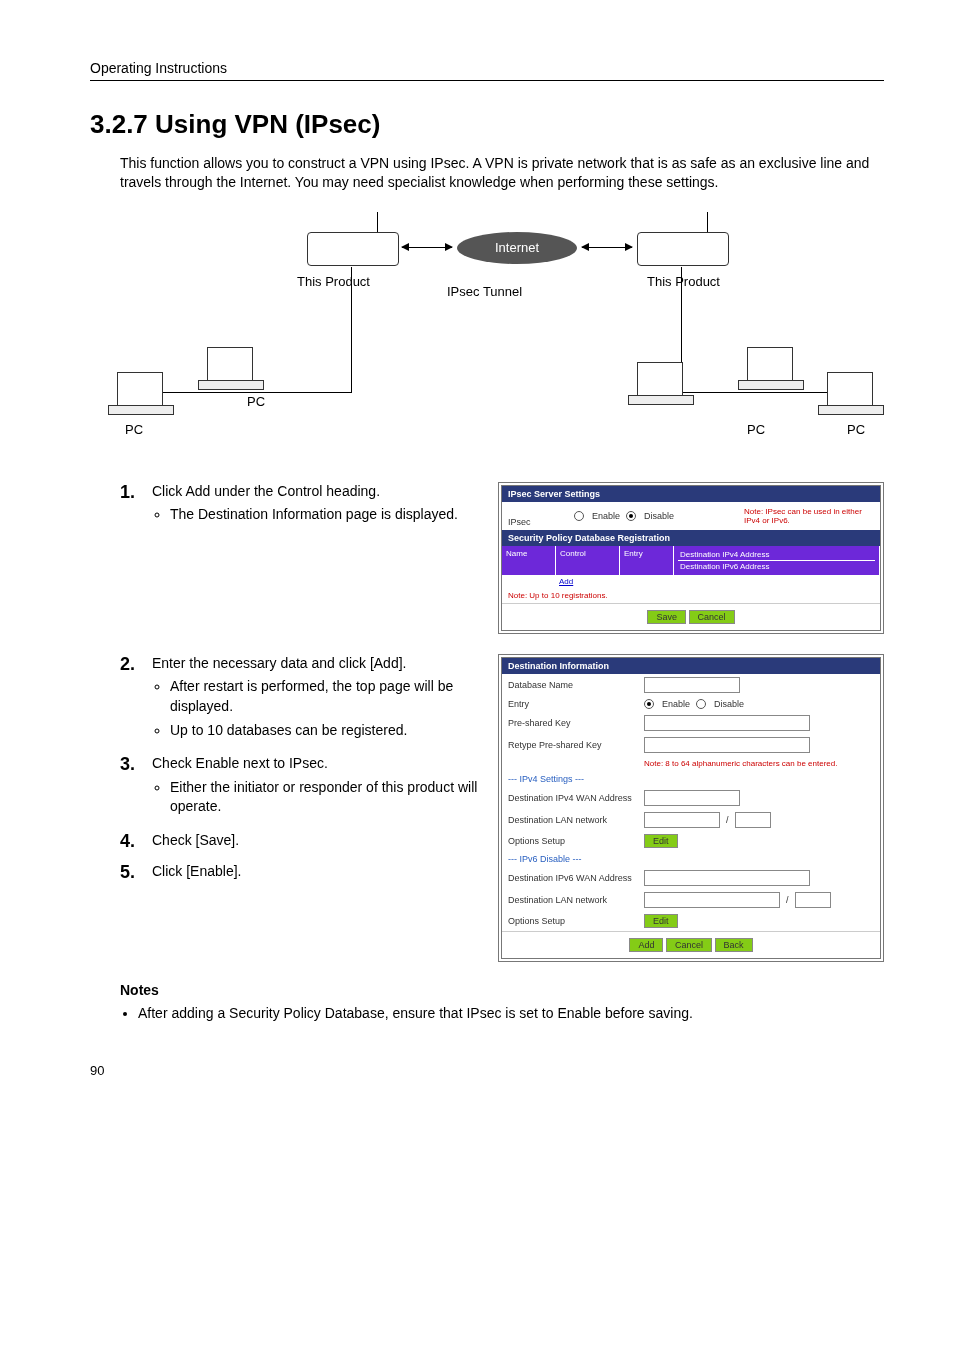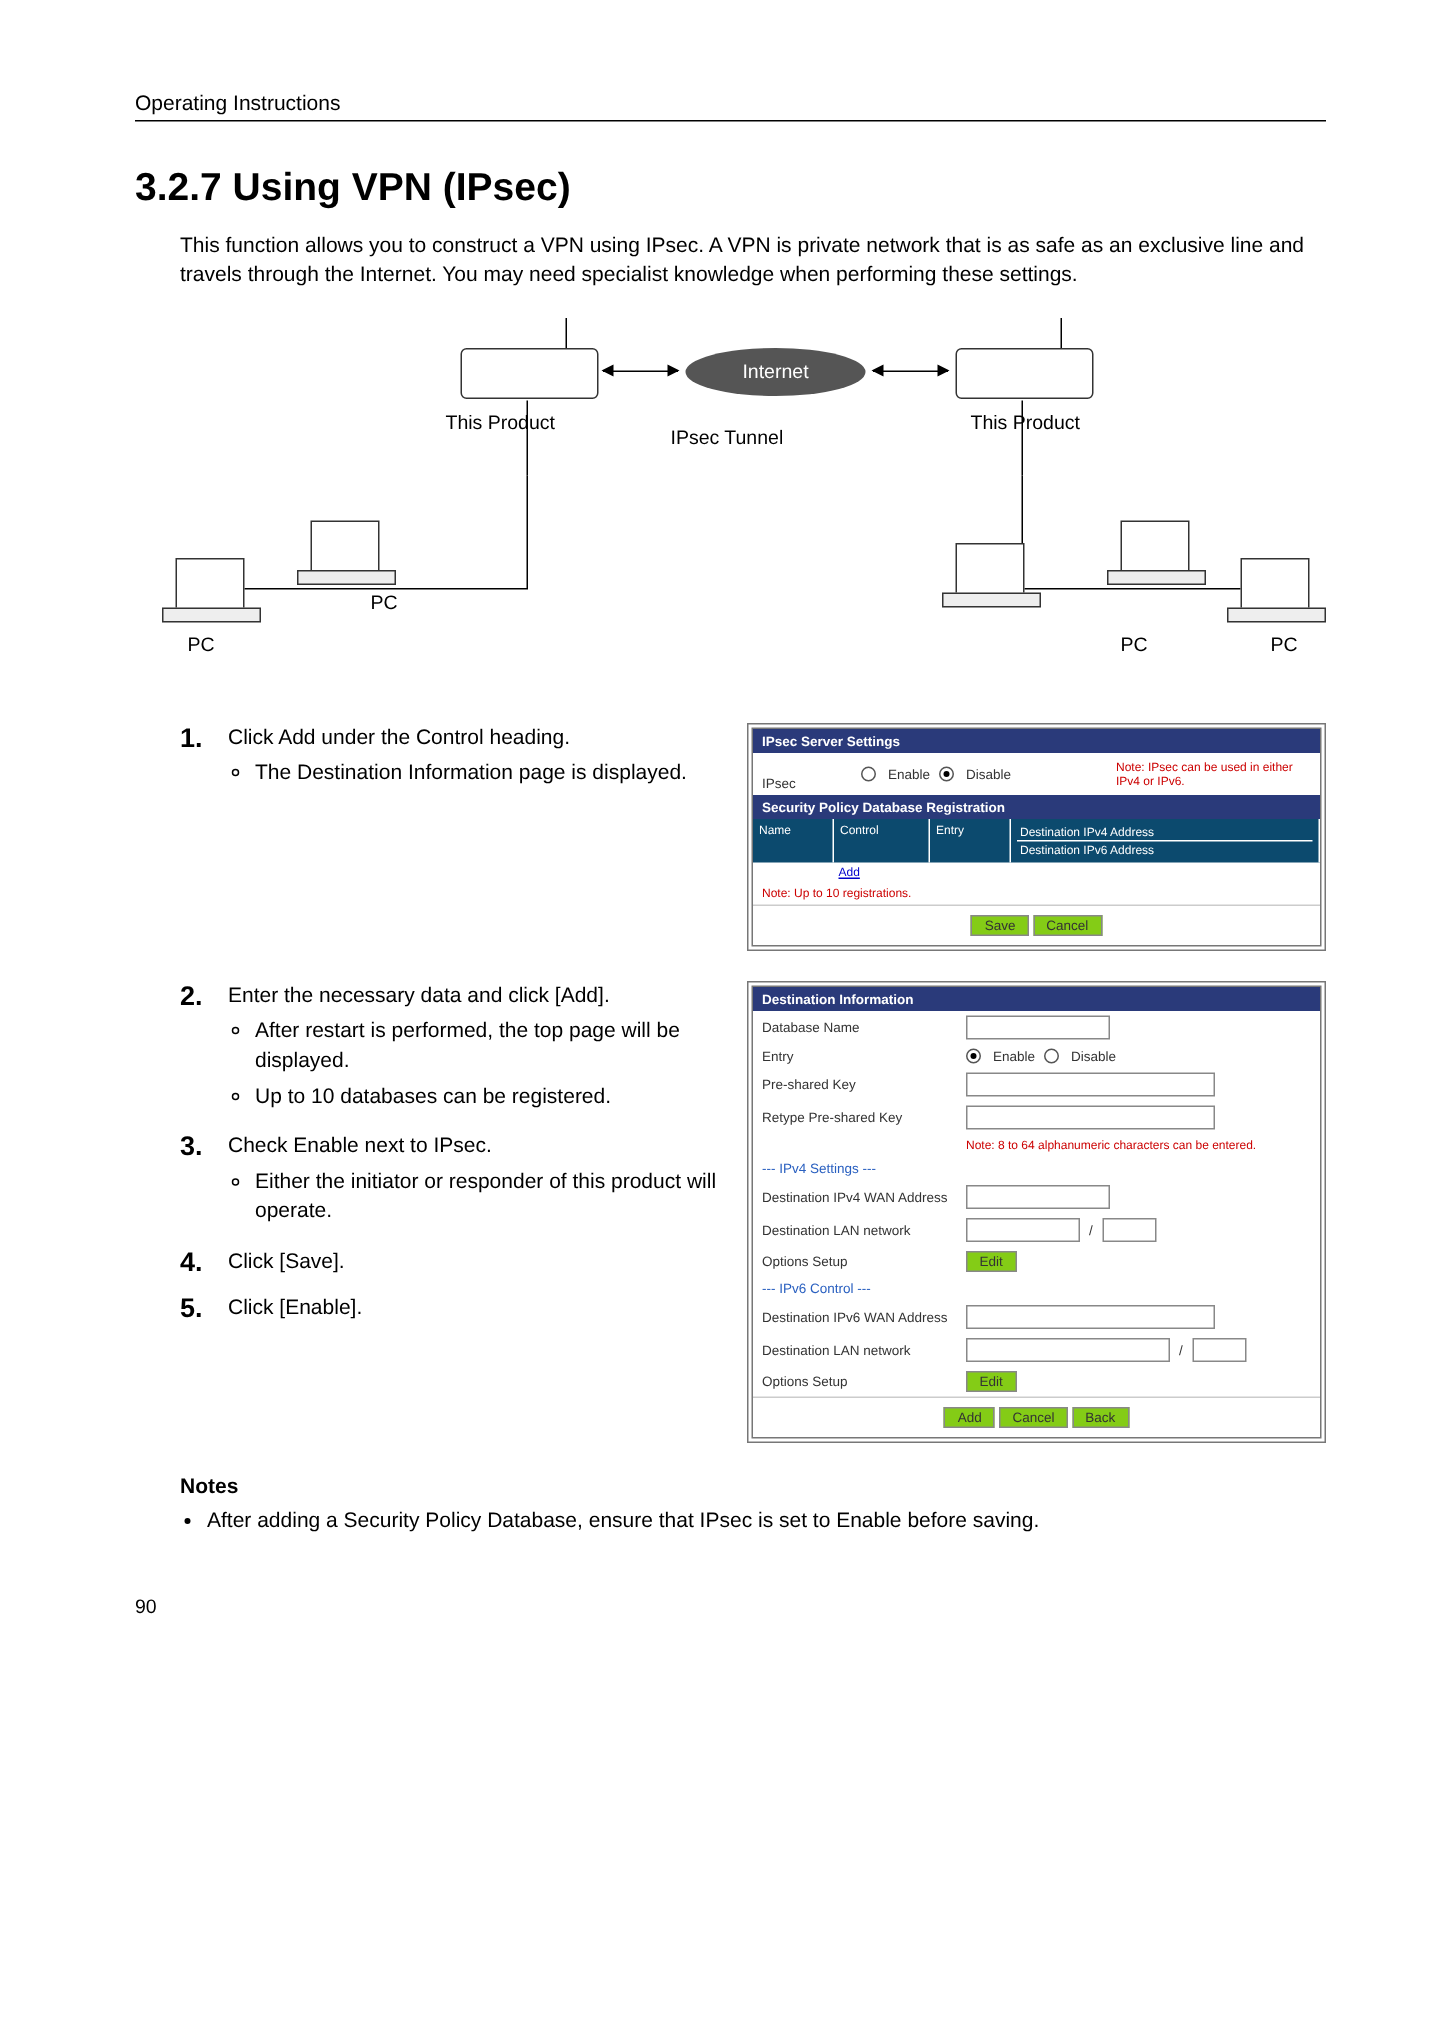--- a/index.html
+++ b/index.html
@@ -87,21 +87,21 @@
     background: #2a3a7a;
     color: #fff;
     padding: 3px 6px;
     font-weight: bold;
     font-size: 9px;
   }
   .shot .row { display:flex; align-items:center; padding:3px 6px; gap:6px; }
   .shot input[type=text]{ border:1px solid #888; height:12px; font-size:9px; }
   .shot .red { color:#c00; font-size:8px; }
   .mini-btn { border:1px solid #888; background:#84cc16; padding:1px 8px; font-size:9px; display:inline-block;}
-  .table-head { background:#0c4a6e; color:#fff; font-size:8px; display:flex; }
+  .table-head { background:#6d28d9; color:#fff; font-size:8px; display:flex; }
   .table-head > div { padding:3px 4px; border-right:1px solid #fff;}
   .notes-h { font-weight:bold; font-size:14px; margin: 20px 0 6px 30px;}
   .notes-ul { margin:0 0 40px 30px; padding-left:18px; font-size:14px; line-height:1.4;}
   .page-num { font-size:13px; margin-left:0;}
   .radio-dot{display:inline-block;width:8px;height:8px;border:1px solid #555;border-radius:50%;vertical-align:middle;margin-right:2px;}
   .radio-dot.sel::after{content:"";display:block;width:4px;height:4px;background:#000;border-radius:50%;margin:2px;}
   .thin-line{position:absolute;background:#000;}
 </style>
 </head>
 <body>
@@ -231,21 +231,21 @@
           <div class="step-num">3.</div>
           <div class="step-body">
             <span>Check Enable next to IPsec.</span>
             <ul class="sub-ul">
               <li>Either the initiator or responder of this product will operate.</li>
             </ul>
           </div>
         </li>
         <li>
           <div class="step-num">4.</div>
-          <div class="step-body"><span>Click [Save].</span></div>
+          <div class="step-body"><span>Check [Save].</span></div>
         </li>
         <li>
           <div class="step-num">5.</div>
           <div class="step-body"><span>Click [Enable].</span></div>
         </li>
       </ol>
     </div>
 
     <div class="col-right">
       <div class="shot">
@@ -278,21 +278,21 @@
         <div class="row">
             <span style="width:130px;">Destination IPv4 WAN Address</span>
             <input type="text" style="width: 90px;">
           </div>
         <div class="row"><span style="width:130px;">Destination LAN network</span><input type="text" style="width: 70px;"> / <input type="text" style="width: 30px;"></div>
         <div class="row">
             <span style="width:130px;">Options Setup</span>
             <span class="mini-btn">Edit</span>
           </div>
 
-        <div class="row" style="color:#2a60c0;">--- IPv6 Control ---</div>
+        <div class="row" style="color:#2a60c0;">--- IPv6 Disable ---</div>
         <div class="row">
             <span style="width:130px;">Destination IPv6 WAN Address</span>
             <input type="text" style="width: 160px;">
           </div>
         <div class="row"><span style="width:130px;">Destination LAN network</span><input type="text" style="width: 130px;"> / <input type="text" style="width: 30px;"></div>
         <div class="row">
             <span style="width:130px;">Options Setup</span>
             <span class="mini-btn">Edit</span>
           </div>
 

